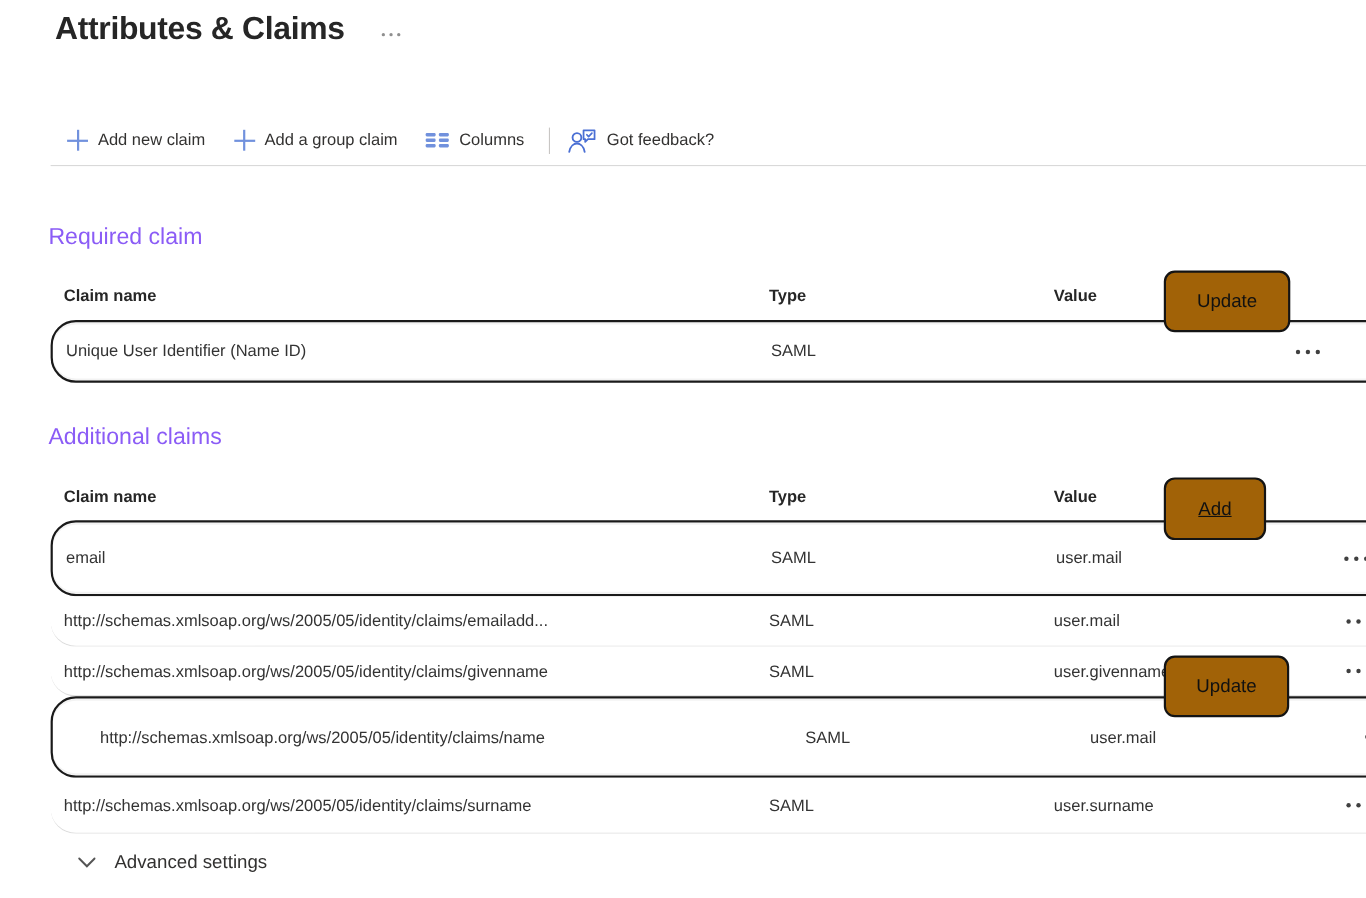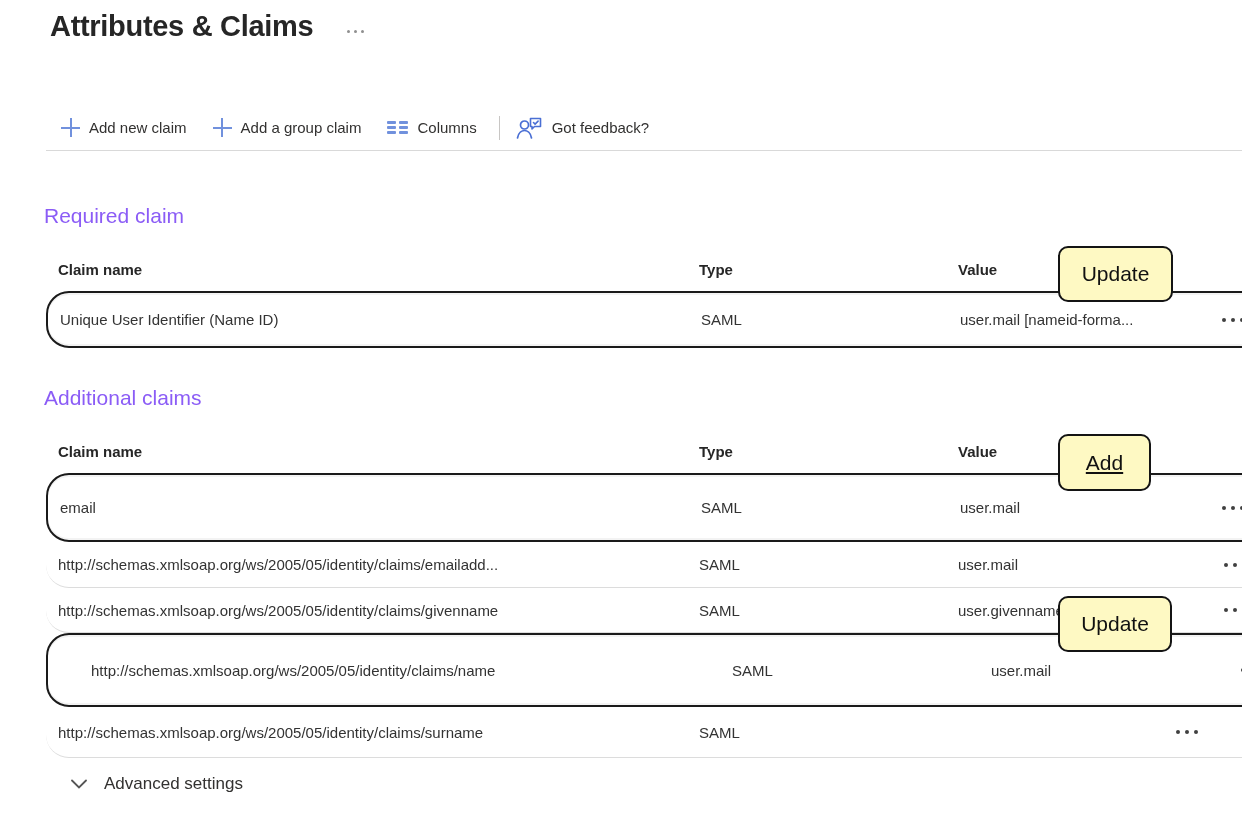--- a/index.html
+++ b/index.html
@@ -49,23 +49,23 @@
         box-shadow: inset 0 2px 0 #f3f3f3, inset 0 -2px 0 #f3f3f3; }
   .menu-dots { display:flex; gap:5px; justify-content:flex-end; padding-right:10px; cursor:pointer; }
   .menu-dots i { width:4px; height:4px; border-radius:50%; background:#404040; }
 
   
   #req-table .t-row.highlighted { height:57px; }
   .row-h63 { height:69px; } .row-h46 { height:46px; } .row-h45 { height:45px; }
   .row-h58 { height:74px;padding-left:43px; } .row-h51 { height:51px; }
 
   
-  .callout { position:absolute; background:#fef9c3; border:2.5px solid #141414; border-radius:10px;
+  .callout { position:absolute; background:#a16207; border:2.5px solid #141414; border-radius:10px;
              display:flex; align-items:center; justify-content:center;
-             font-size:21px; color:#111; z-index:10; }
+             font-size:17px; color:#111; z-index:10; }
   #callout-update-required { left:1022px; top:246px; width:115px; height:56px; }
   #callout-add-additional  { left:1022px; top:434px; width:93px; height:57px;text-decoration:underline; }
   #callout-update-additional { left:1022px; top:596px; width:114px; height:56px; }
 
   
   .advanced { position:absolute; left:35px; top:774px; display:flex; align-items:center; gap:17px; cursor:pointer; }
   .advanced .label { font-size:17px; color:#323130; }
 </style>
 </head>
 <body>
@@ -118,21 +118,20 @@
     <div class="t-header">
       <div class="th">Claim name</div>
       <div class="th">Type</div>
       <div class="th">Value</div>
       <div class="th"></div>
     </div>
     <div class="t-body">
         <div class="t-row highlighted">
     <div class="cell claim-name">Unique User Identifier (Name ID)</div>
     <div class="cell claim-type">SAML</div>
-    <div class="cell claim-value">user.mail [nameid-forma...</div>
     <div class="menu-dots">
             <i></i>
             <i></i>
             <i></i>
           </div>
   </div>
       </div>
   </div>
 
   <div id="add-heading" class="section-heading">Additional claims</div>
@@ -180,20 +179,21 @@
     <div class="cell claim-value">user.mail</div>
     <div class="menu-dots">
             <i></i>
             <i></i>
             <i></i>
           </div>
   </div>
         <div class="t-row plain row-h51">
     <div class="cell claim-name">http://schemas.xmlsoap.org/ws/2005/05/identity/claims/surname</div>
     <div class="cell claim-type">SAML</div>
+    <div class="cell claim-value">user.surname</div>
     <div class="menu-dots">
             <i></i>
             <i></i>
             <i></i>
           </div>
   </div>
       </div>
   </div>
 
   <div id="callout-update-required" class="callout">Update</div>

